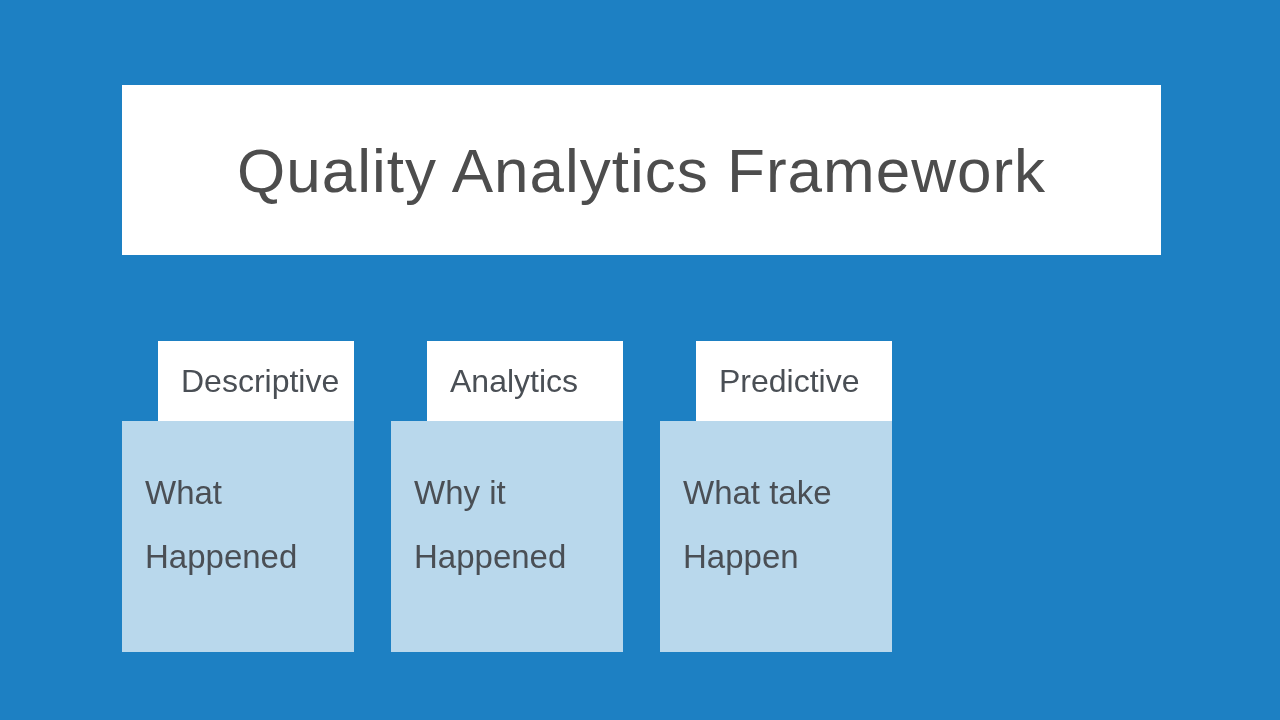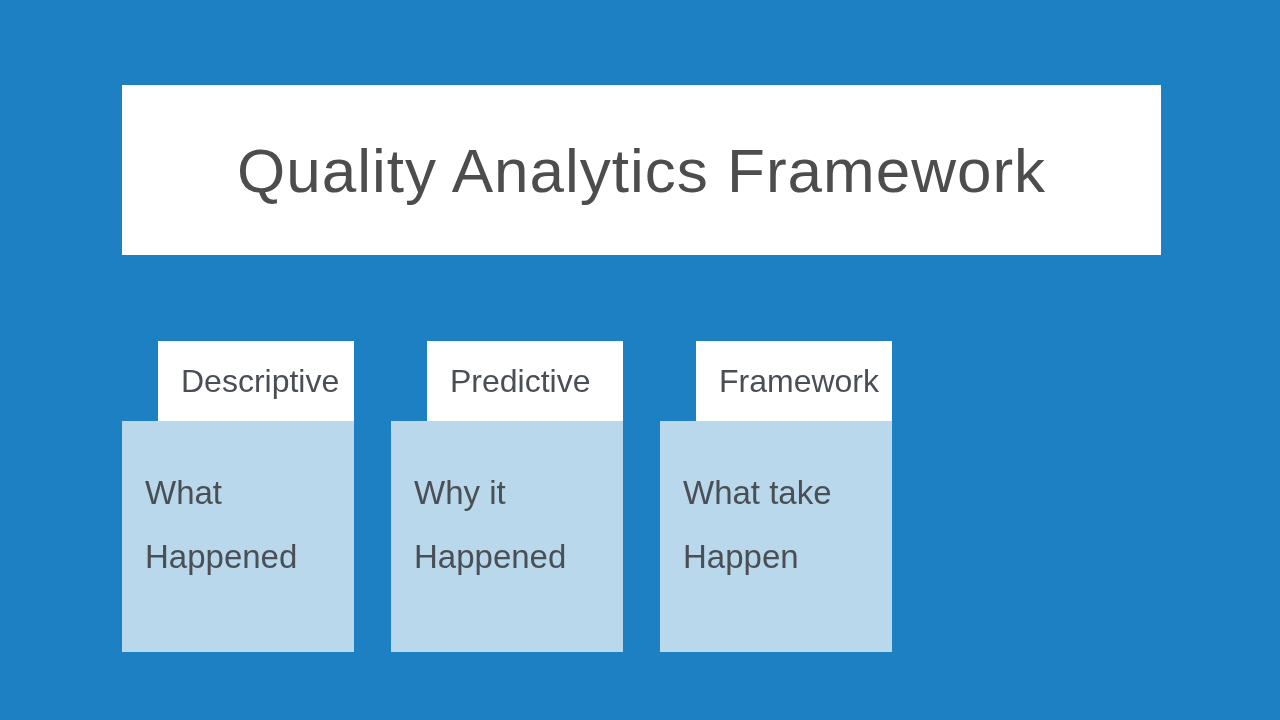--- a/index.html
+++ b/index.html
@@ -97,31 +97,31 @@
         <span class="card-header-label">Descriptive</span>
       </div>
       <div class="card-body">
         <span class="card-body-label">What
 Happened</span>
       </div>
     </div>
 
     <div class="card">
       <div class="card-header">
-        <span class="card-header-label">Predictive</span>
+        <span class="card-header-label">Analytics</span>
       </div>
       <div class="card-body">
         <span class="card-body-label">Why it
 Happened</span>
       </div>
     </div>
 
     <div class="card">
       <div class="card-header">
-        <span class="card-header-label">Framework</span>
+        <span class="card-header-label">Predictive</span>
       </div>
       <div class="card-body">
         <span class="card-body-label">What take
 Happen</span>
       </div>
     </div>
 
 
   </div>
 </div>

